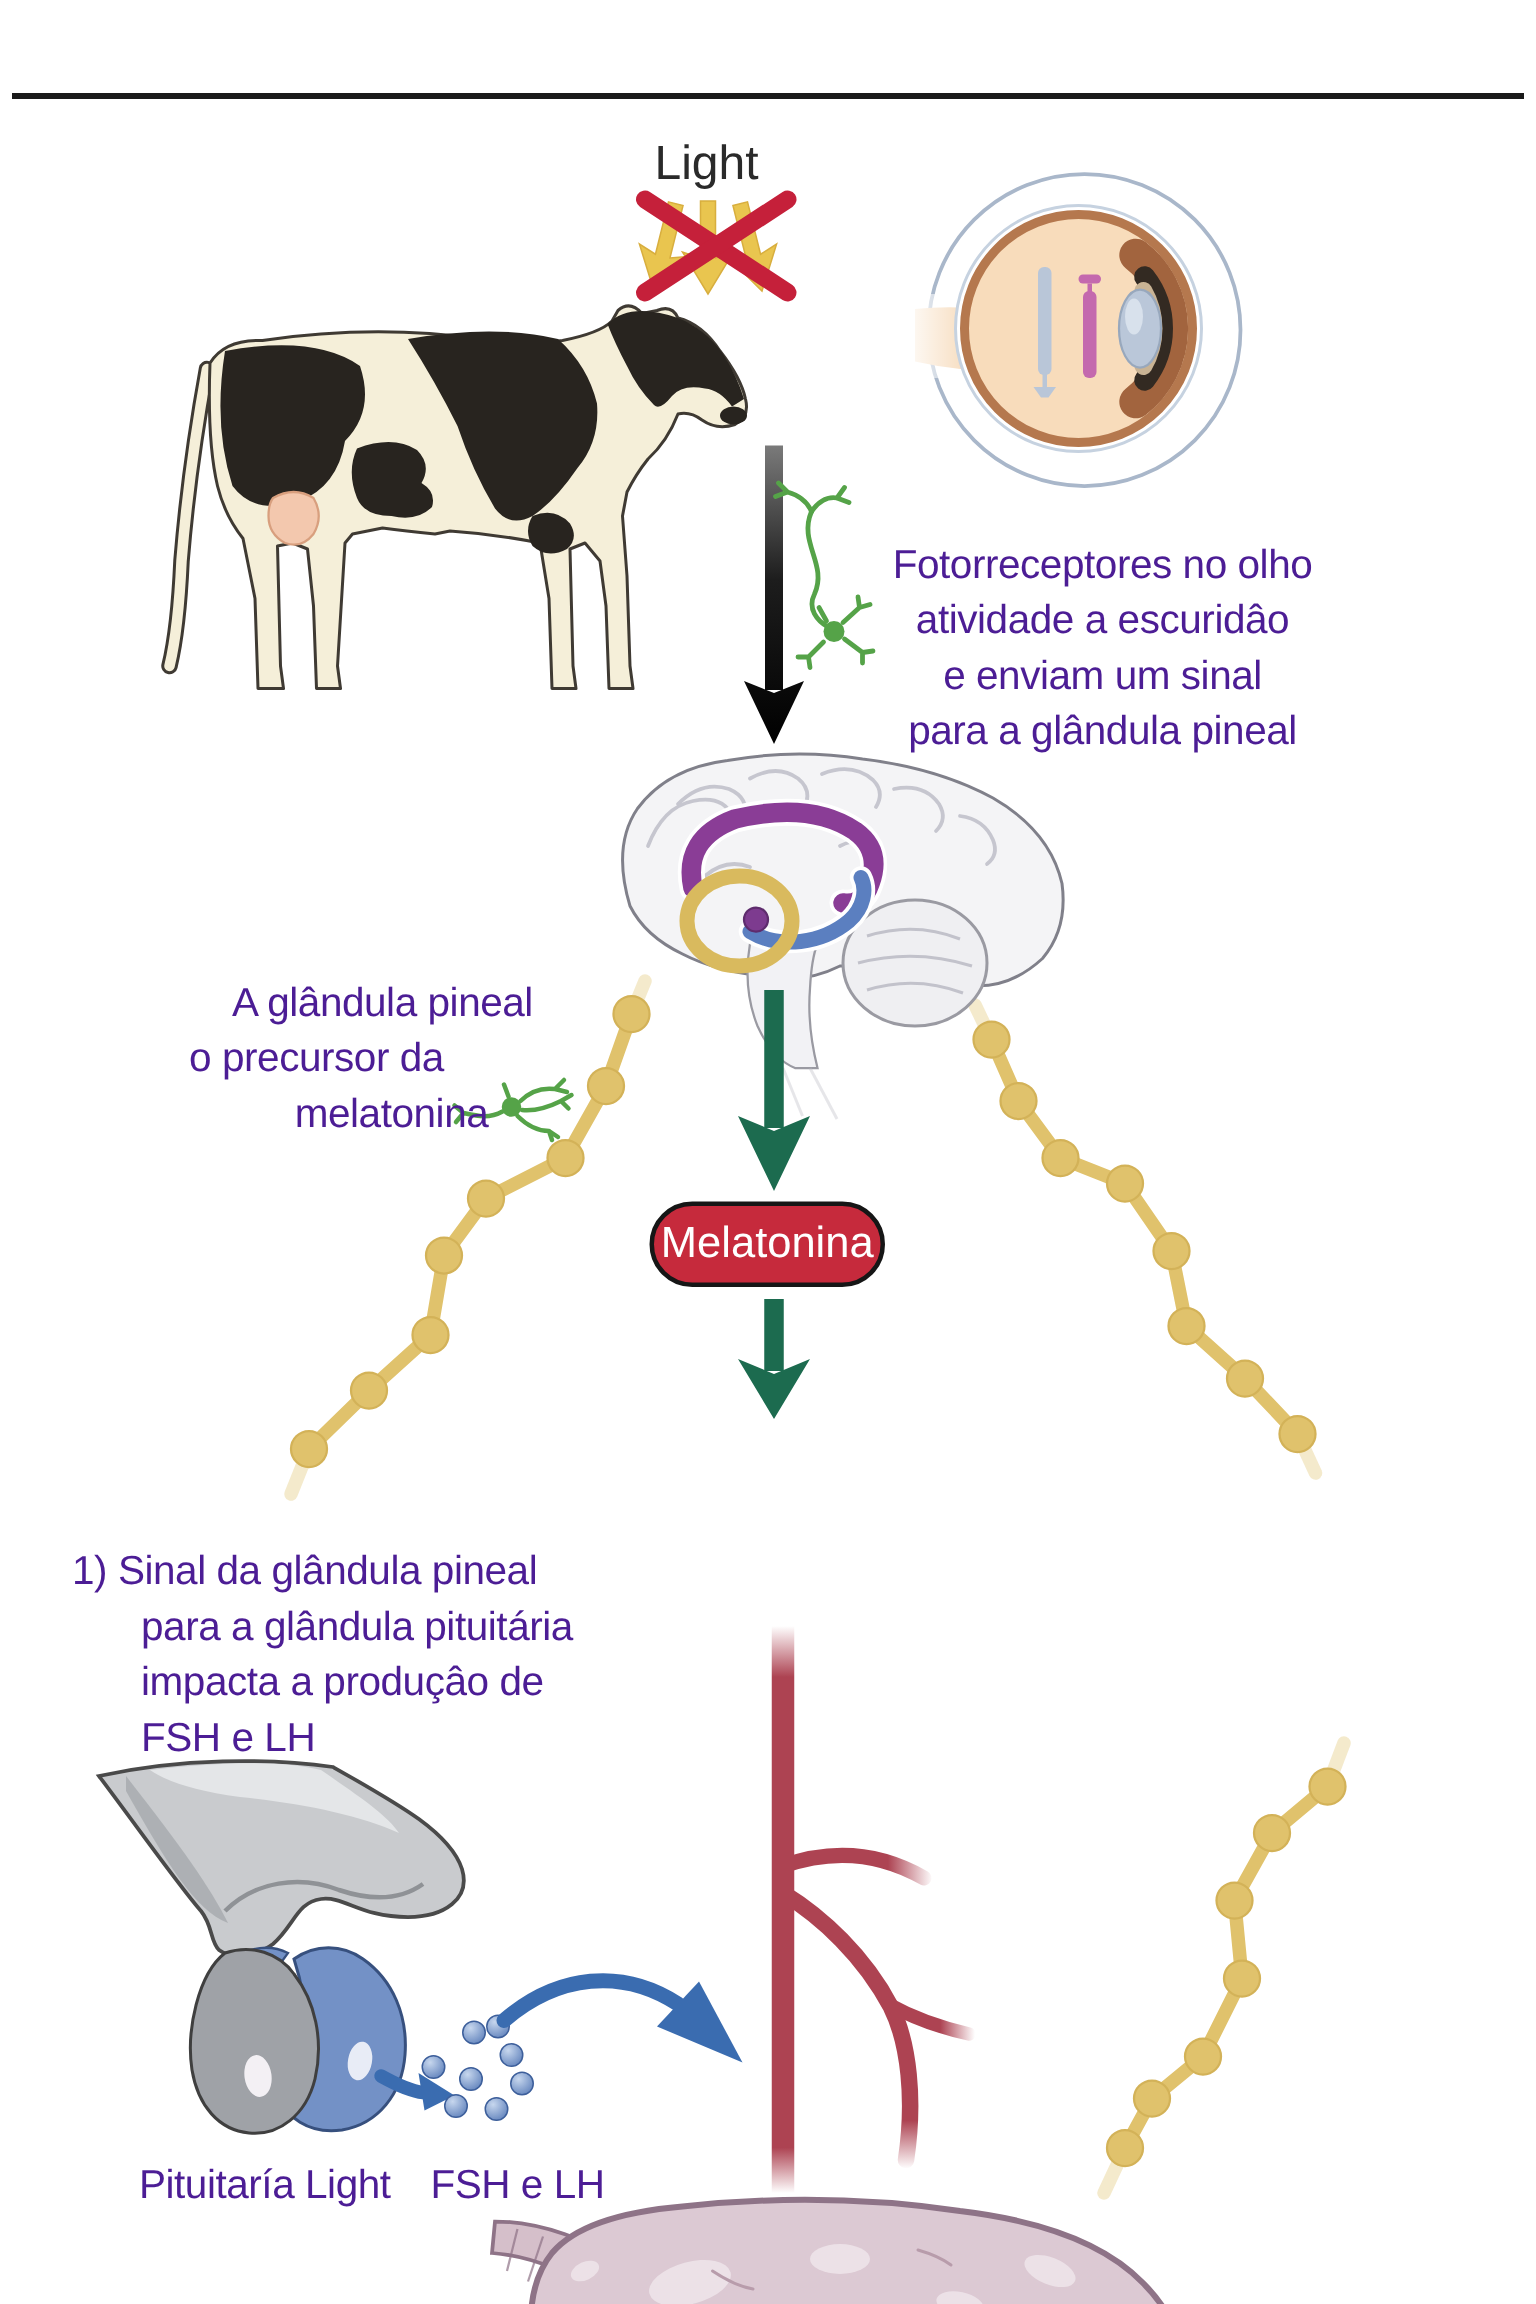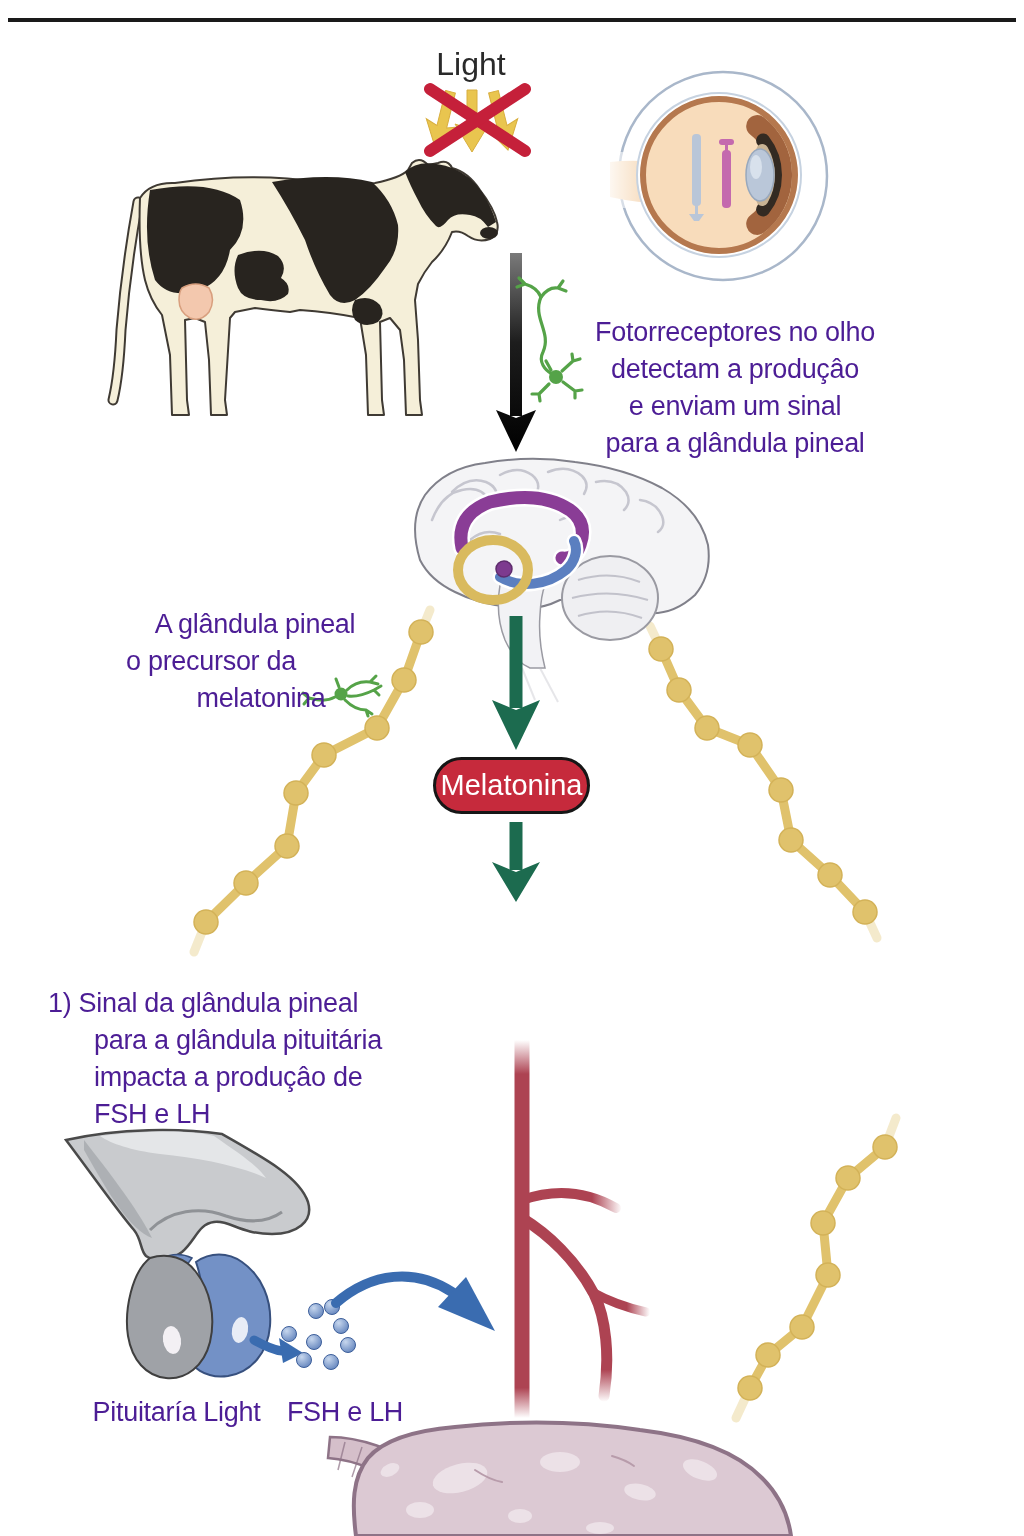--- a/index.html
+++ b/index.html
@@ -1,18 +1,18 @@
 <!DOCTYPE html>
 <html><head>
 <meta charset="utf-8">
 <style>
   html,body{margin:0;padding:0;background:#ffffff;}
   body{width:1024px;height:1536px;position:relative;overflow:hidden;
        font-family:"Liberation Sans","DejaVu Sans",sans-serif;color:#1d1d1f;}
-  .stage{position:absolute;inset:0;}
+  .stage{position:absolute;inset:0;margin-top:44px;}
   .abs{position:absolute;}
   .cap{font-size:27px;line-height:37px;letter-spacing:-0.3px;color:#4c1d95;}
   .center{text-align:center;}
   .rule{position:absolute;left:8px;top:18px;width:1008px;height:4px;background:#1a1a1a;}
   .light{left:391px;top:46px;width:160px;text-align:center;font-size:32px;line-height:36px;color:#2a2a2a;}
   .badge{left:433px;top:757px;width:157px;height:57px;border-radius:29px;background:#c62a3c;
          border:3px solid #161616;display:flex;align-items:center;justify-content:center;
          color:#ffffff;font-size:29px;box-sizing:border-box;}
   .hang > div{padding-left:46px;}
   .hang > div:first-child{padding-left:0;}
@@ -299,21 +299,21 @@
       <path d="M475,1470 Q490,1480 502,1482"></path>
       <path d="M612,1456 Q626,1460 634,1466"></path>
     </g>
   </g>
 </svg>
 
 <div class="abs light">Light</div>
 
 <div class="abs cap center" style="left:575px;top:314px;width:320px;">
   <div>Fotorreceptores no olho</div>
-  <div>detectam a produçâo</div>
+  <div>atividade a escuridâo</div>
   <div>e enviam um sinal</div>
   <div>para a glândula pineal</div>
 </div>
 
 <div class="abs cap center" style="left:115px;top:606px;width:280px;">
   <div>A glândula pineal</div>
   <div style="transform:translateX(-44px);text-align:center;">o precursor da</div>
   <div style="transform:translateX(6px);">melatonina</div>
 </div>
 

